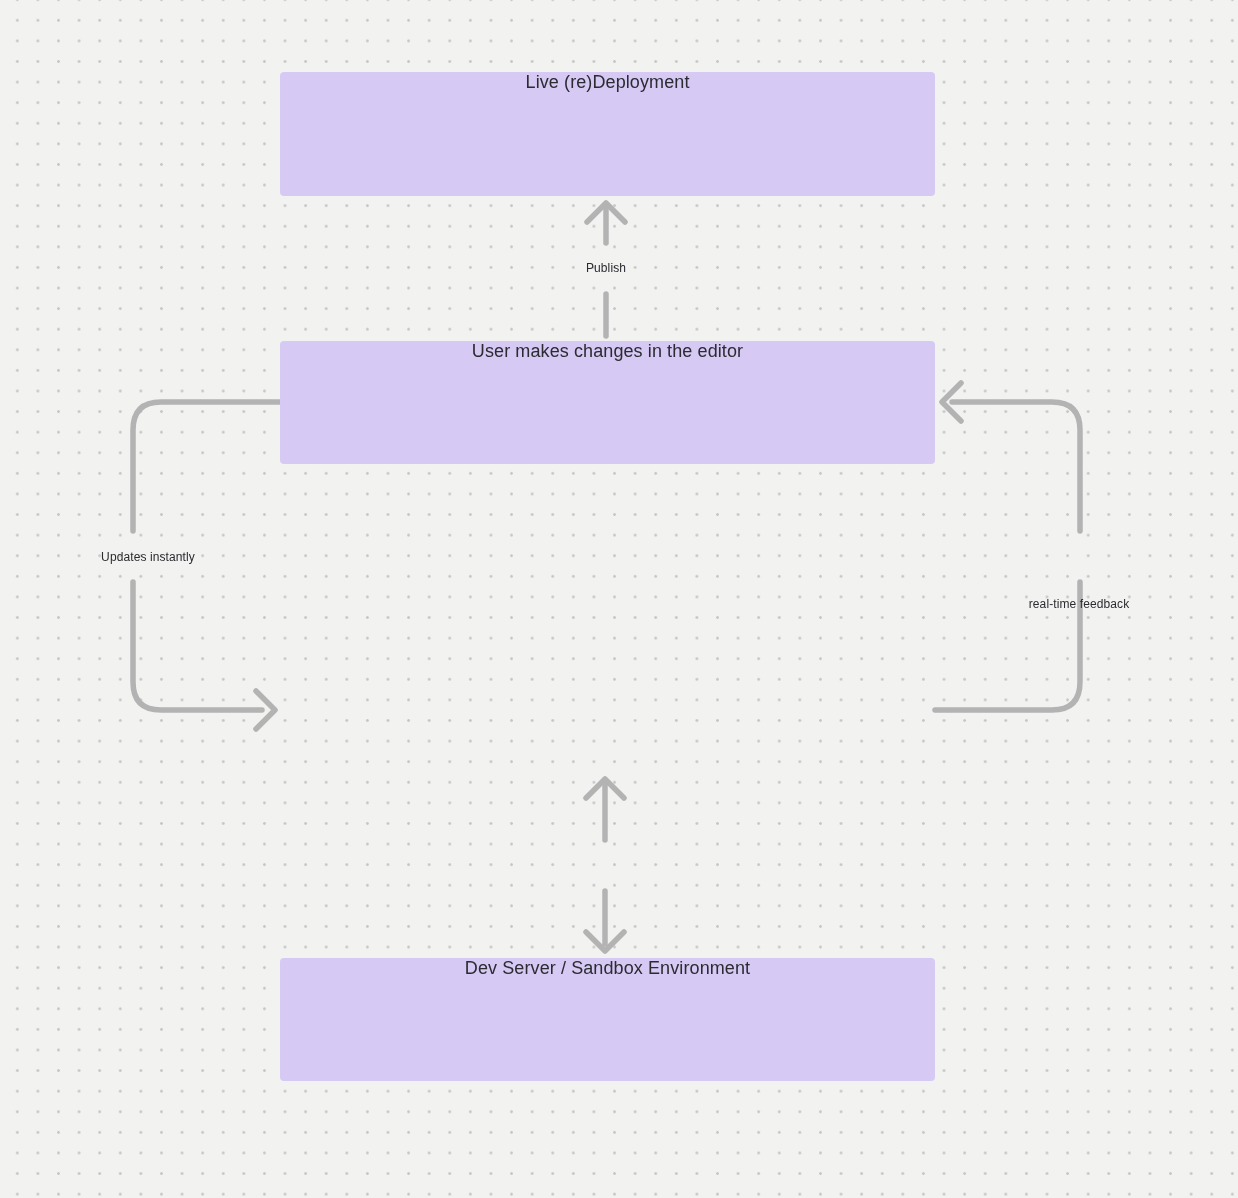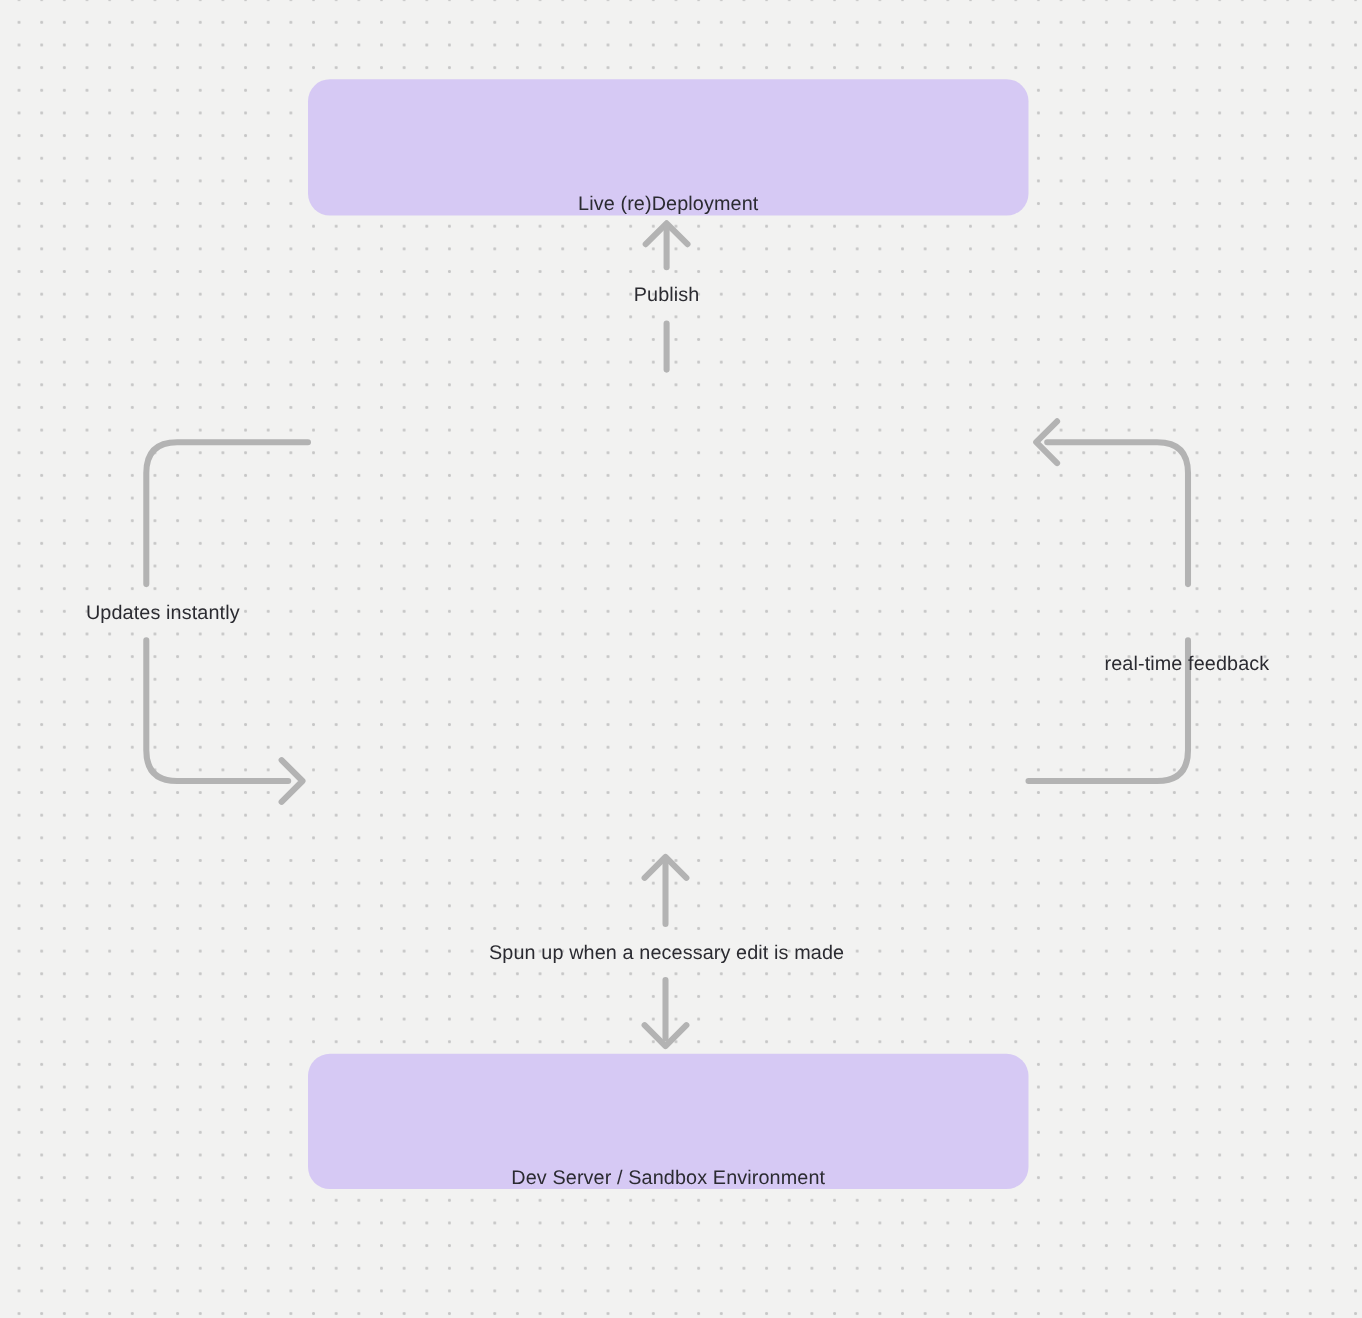--- a/index.html
+++ b/index.html
@@ -37,36 +37,36 @@
     stroke-width: 5.5;
     stroke-linecap: round;
     stroke-linejoin: round;
   }
   .node {
     position: absolute;
     left: 280px;
     width: 655px;
     height: 123px;
     background: var(--node-fill);
-    border-radius: 20px;
+    border-radius: 4px;
     display: flex;
-    align-items: flex-end;
+    align-items: flex-start;
     justify-content: center;
   }
   .node-label {
     color: var(--text);
     font-size: 18px;
     letter-spacing: 0.1px;
     text-align: center;
   }
   .edge-label {
     position: absolute;
     transform: translate(-50%, -50%);
     color: var(--text);
-    font-size: 18px;
+    font-size: 12px;
     letter-spacing: 0.1px;
     white-space: nowrap;
   }
   .node-live    { top: 72px; height: 124px; }
   .node-editor  { top: 341px; }
   .node-preview { top: 650px; }
   .node-dev     { top: 958px; }
   .label-publish  { left: 606px; top: 268px; }
   .label-updates  { left: 132px; top: 557px; margin-left: 16px; }
   .label-realtime { left: 1079px; top: 557px; margin-top: 47px; }
@@ -102,24 +102,26 @@
       <path d="M605 781 L605 840"></path>
       <path d="M605 891 L605 944"></path>
       <path d="M586 932 L605 951 L624 932"></path>
     </g>
   </svg>
 
   <div class="node node-live">
     <span class="node-label">Live (re)Deployment</span>
   </div>
 
+  <div class="node node-editor">
+    <span class="node-label">User makes changes in the editor</span>
+  </div>
 
 
   <div class="node node-dev">
     <span class="node-label">Dev Server / Sandbox Environment</span>
   </div>
 
   <div class="edge-label label-publish">Publish</div>
   <div class="edge-label label-updates">Updates instantly</div>
   <div class="edge-label label-realtime">real-time feedback</div>
-  <div class="edge-label label-spunup">Spun up when a necessary edit is made</div>
 
 </div>
 
 </body></html>

